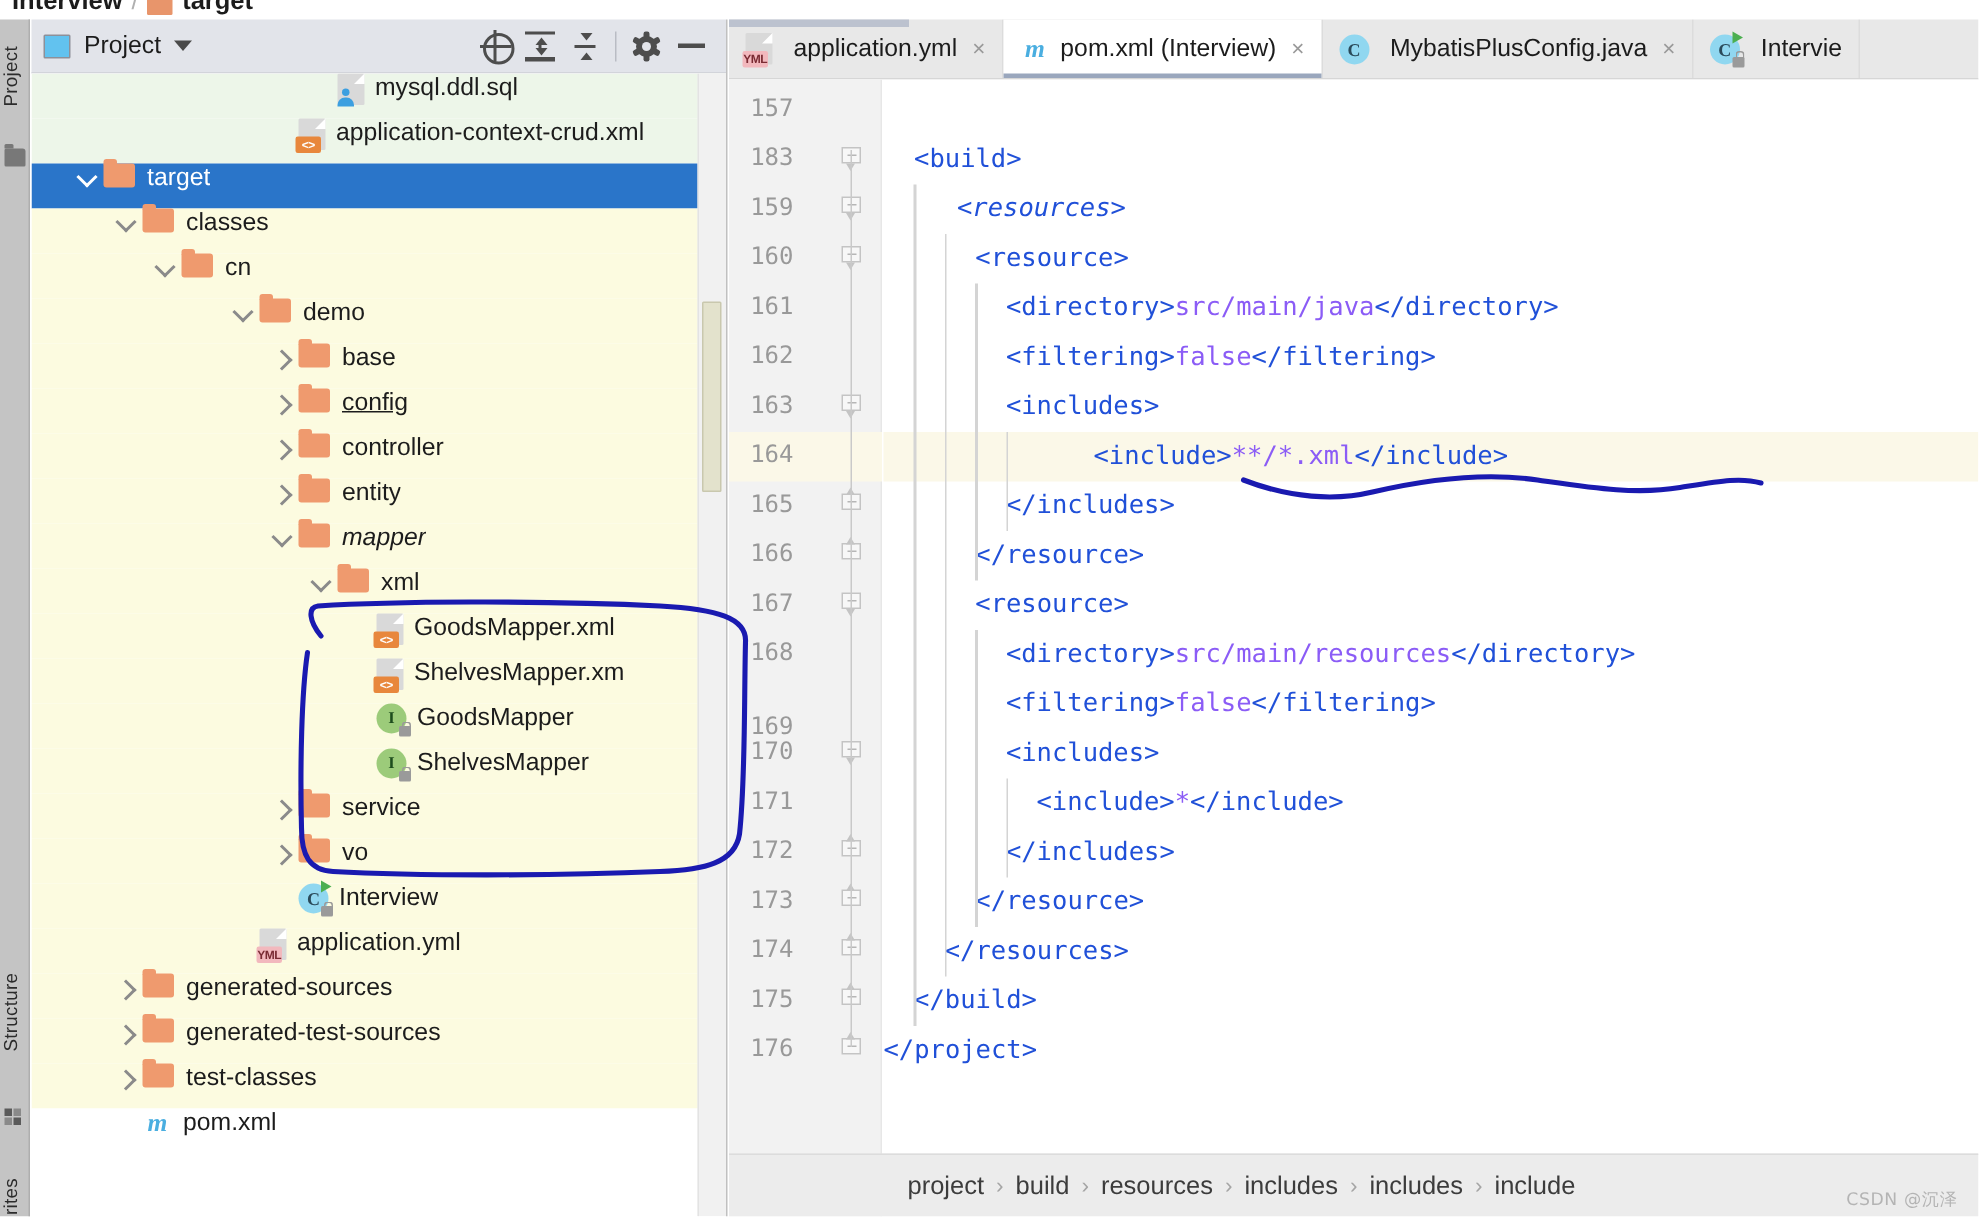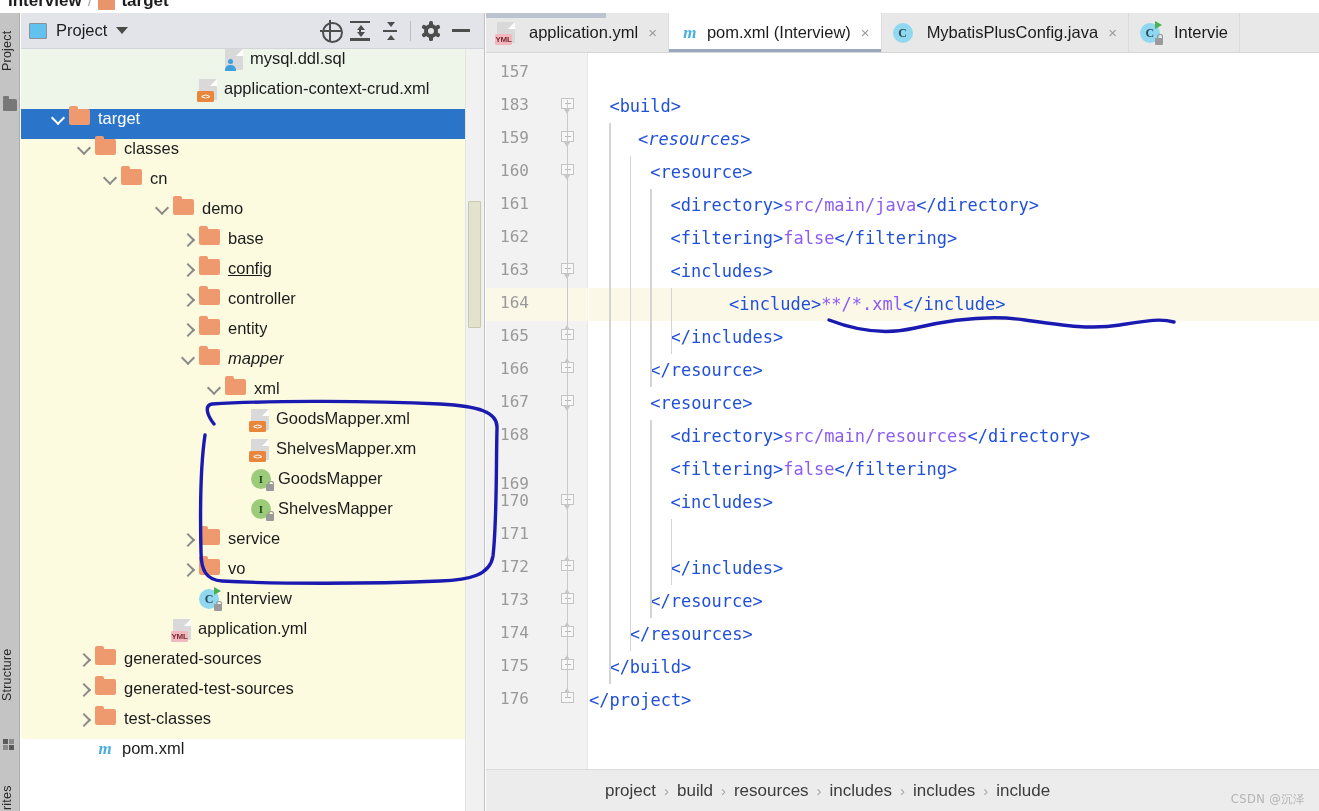--- a/index.html
+++ b/index.html
@@ -673,20 +673,21 @@
           <div class="cline" style="top: 169px; left: 81.6px;"><span class="tg">&lt;filtering&gt;</span><span class="txt">false</span><span class="tg">&lt;/filtering&gt;</span></div>
           <div class="cline" style="top: 202px; left: 81.6px;"><span class="tg">&lt;includes&gt;</span></div>
           <div class="hl-line" style="top: 235px;"></div>
           <div class="cline" style="top: 235px; left: 100px; margin-left: 40px;"><span class="tg">&lt;include&gt;</span><span class="txt">**/*.xml</span><span class="tg">&lt;/include&gt;</span></div>
           <div class="cline" style="top: 268px; left: 81.6px;"><span class="tg">&lt;/includes&gt;</span></div>
           <div class="cline" style="top: 301px; left: 61.2px;"><span class="tg">&lt;/resource&gt;</span></div>
           <div class="cline" style="top: 334px; left: 61.2px;"><span class="tg">&lt;resource&gt;</span></div>
           <div class="cline" style="top: 367px; left: 81.6px;"><span class="tg">&lt;directory&gt;</span><span class="txt">src/main/resources</span><span class="tg">&lt;/directory&gt;</span></div>
           <div class="cline" style="top: 400px; left: 81.6px;"><span class="tg">&lt;filtering&gt;</span><span class="txt">false</span><span class="tg">&lt;/filtering&gt;</span></div>
           <div class="cline" style="top: 433px; left: 81.6px;"><span class="tg">&lt;includes&gt;</span></div>
+          <div class="cline" style="top: 466px; left: 102px;"><span class="tg">&lt;include&gt;</span><span class="txt">*</span><span class="tg">&lt;/include&gt;</span></div>
           <div class="cline" style="top: 499px; left: 81.6px;"><span class="tg">&lt;/includes&gt;</span></div>
           <div class="cline" style="top: 532px; left: 61.2px;"><span class="tg">&lt;/resource&gt;</span></div>
           <div class="cline" style="top: 565px; left: 40.8px;"><span class="tg">&lt;/resources&gt;</span></div>
           <div class="cline" style="top: 598px; left: 20.4px;"><span class="tg">&lt;/build&gt;</span></div>
           <div class="cline" style="top: 631px; left: 0px;"><span class="tg">&lt;/project&gt;</span></div>
           <div class="indent-guide" style="left: 20.4px; top: 70px; height: 561px;"></div>
           <div class="indent-guide" style="left: 40.8px; top: 103px; height: 495px;"></div>
           <div class="indent-guide" style="left: 61.2px; top: 136px; height: 198px;"></div>
           <div class="indent-guide" style="left: 61.2px; top: 367px; height: 198px;"></div>
           <div class="indent-guide" style="left: 81.6px; top: 235px; height: 66px;"></div>

